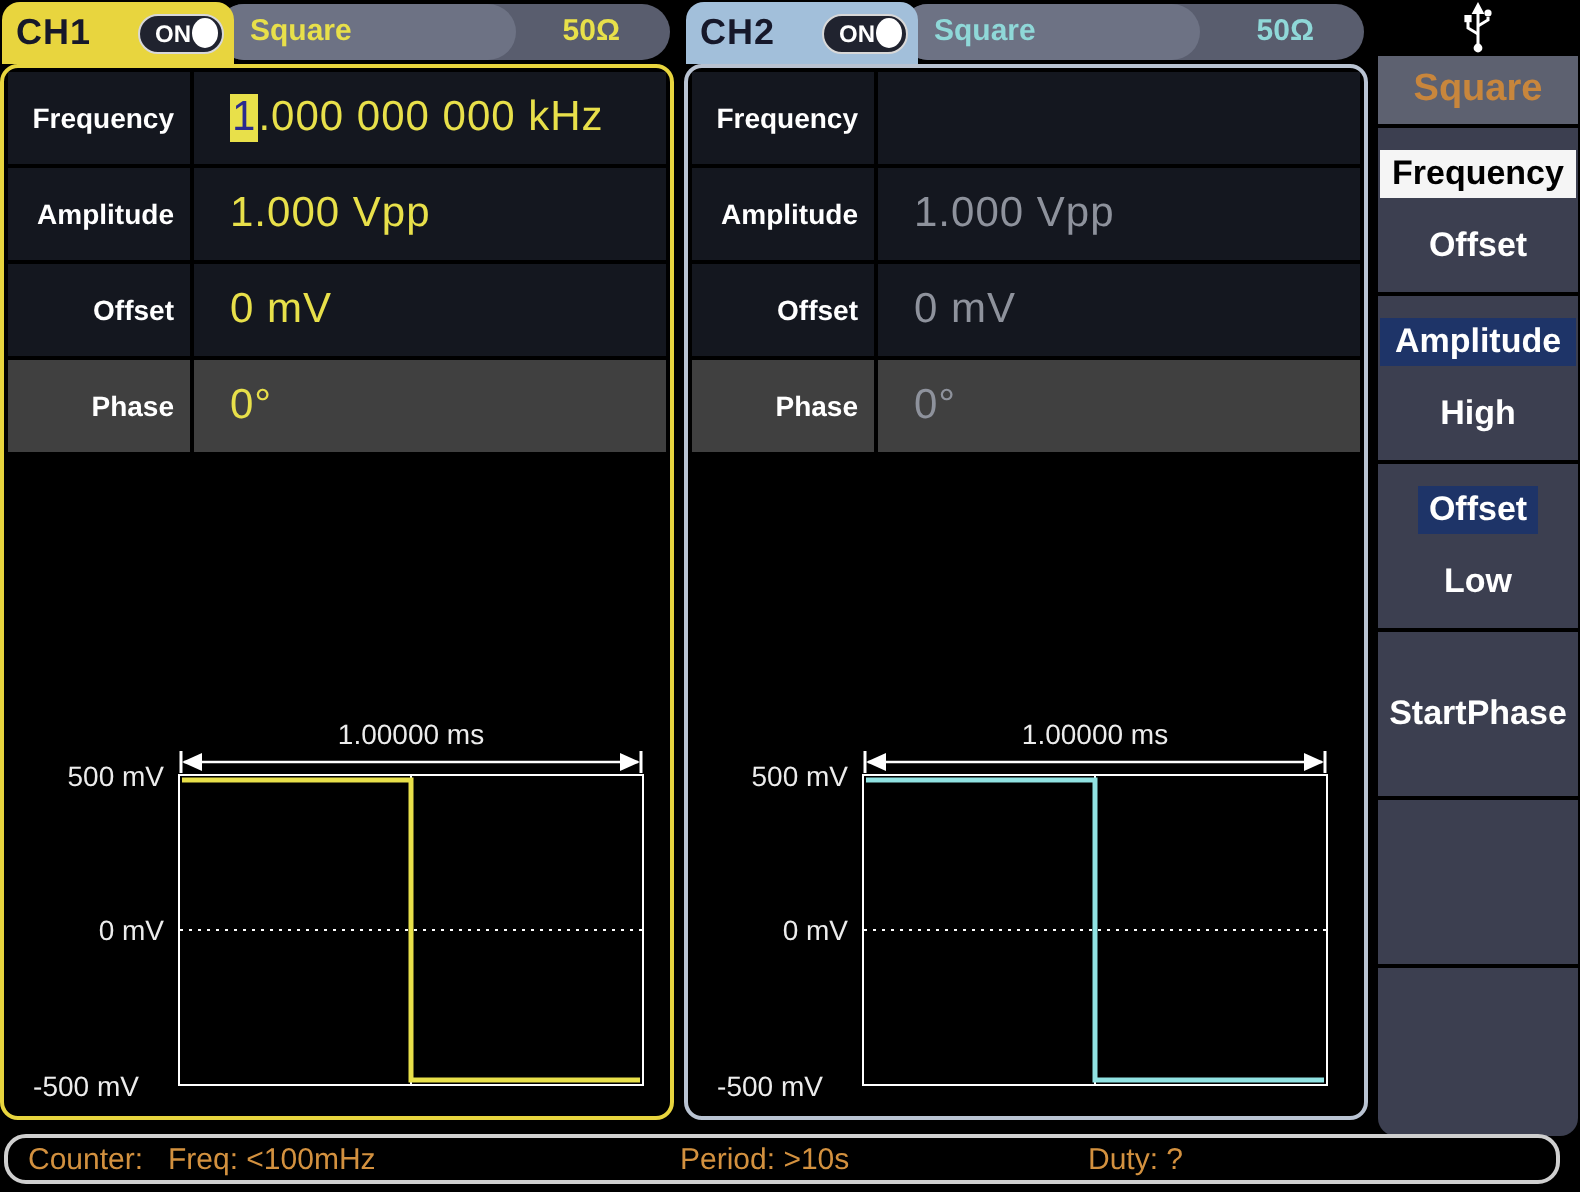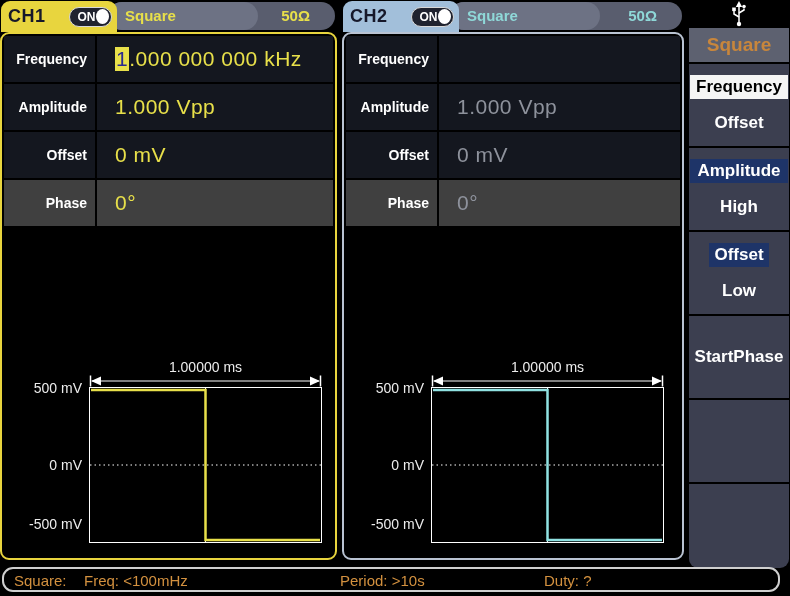--- a/index.html
+++ b/index.html
@@ -65,21 +65,21 @@
   }
   .ch1 .param-value { color:#e8e04a; }
   .ch2 .param-value { color:#8e929c; }
   .cursor { background:#e8e04a; color:#2a2a8e; padding:0 1px; }
 
   
   .wave-area { position:relative; height:192px; margin-top:auto; margin-bottom:4px; }
   .period-label { position:absolute; left:85px; width:233px; top:-1px; text-align:center; color:#ececec; font-size:14px; }
   .dim-arrow { position:absolute; left:85px; top:15px; }
   .ylab { position:absolute; left:0; width:78px; text-align:right; color:#ececec; font-size:14px; }
-  .y-top { top:20px; } .y-zero { top:97px; } .y-bottom { top:156px; }
+  .y-top { top:20px; } .y-zero { top:97px; } .y-bottom { top:175px;text-align:center; }
   .plot-box { position:absolute; left:85px; top:27px; width:233px; height:156px; border:1px solid #fff; background:#000; }
   .plot-box svg { display:block; width:100%; height:100%; }
   .dotline { stroke:#fff; stroke-width:1; stroke-dasharray:1.5 3; }
   .trace { fill:none; stroke-width:2.5; }
   .ch1 .trace { stroke:#e8e04a; }
   .ch2 .trace { stroke:#90e2e2; }
 
   
   .sidebar { width:100px; display:flex; flex-direction:column; }
   .usb-area { height:28px; display:flex; align-items:center; justify-content:center; background:#000; }
@@ -277,17 +277,17 @@
         <span class="item-text">StartPhase</span>
       </div>
     </div>
 
     <div class="side-section"></div>
     <div class="side-section last"></div>
   </aside>
 </div>
 
 <footer class="status-bar">
-  <span class="status-item pos-counter">Square:</span>
+  <span class="status-item pos-counter">Counter:</span>
   <span class="status-item pos-freq">Freq: &lt;100mHz</span>
   <span class="status-item pos-period">Period: &gt;10s</span>
   <span class="status-item pos-duty">Duty: ?</span>
 </footer>
 
 </body></html>

